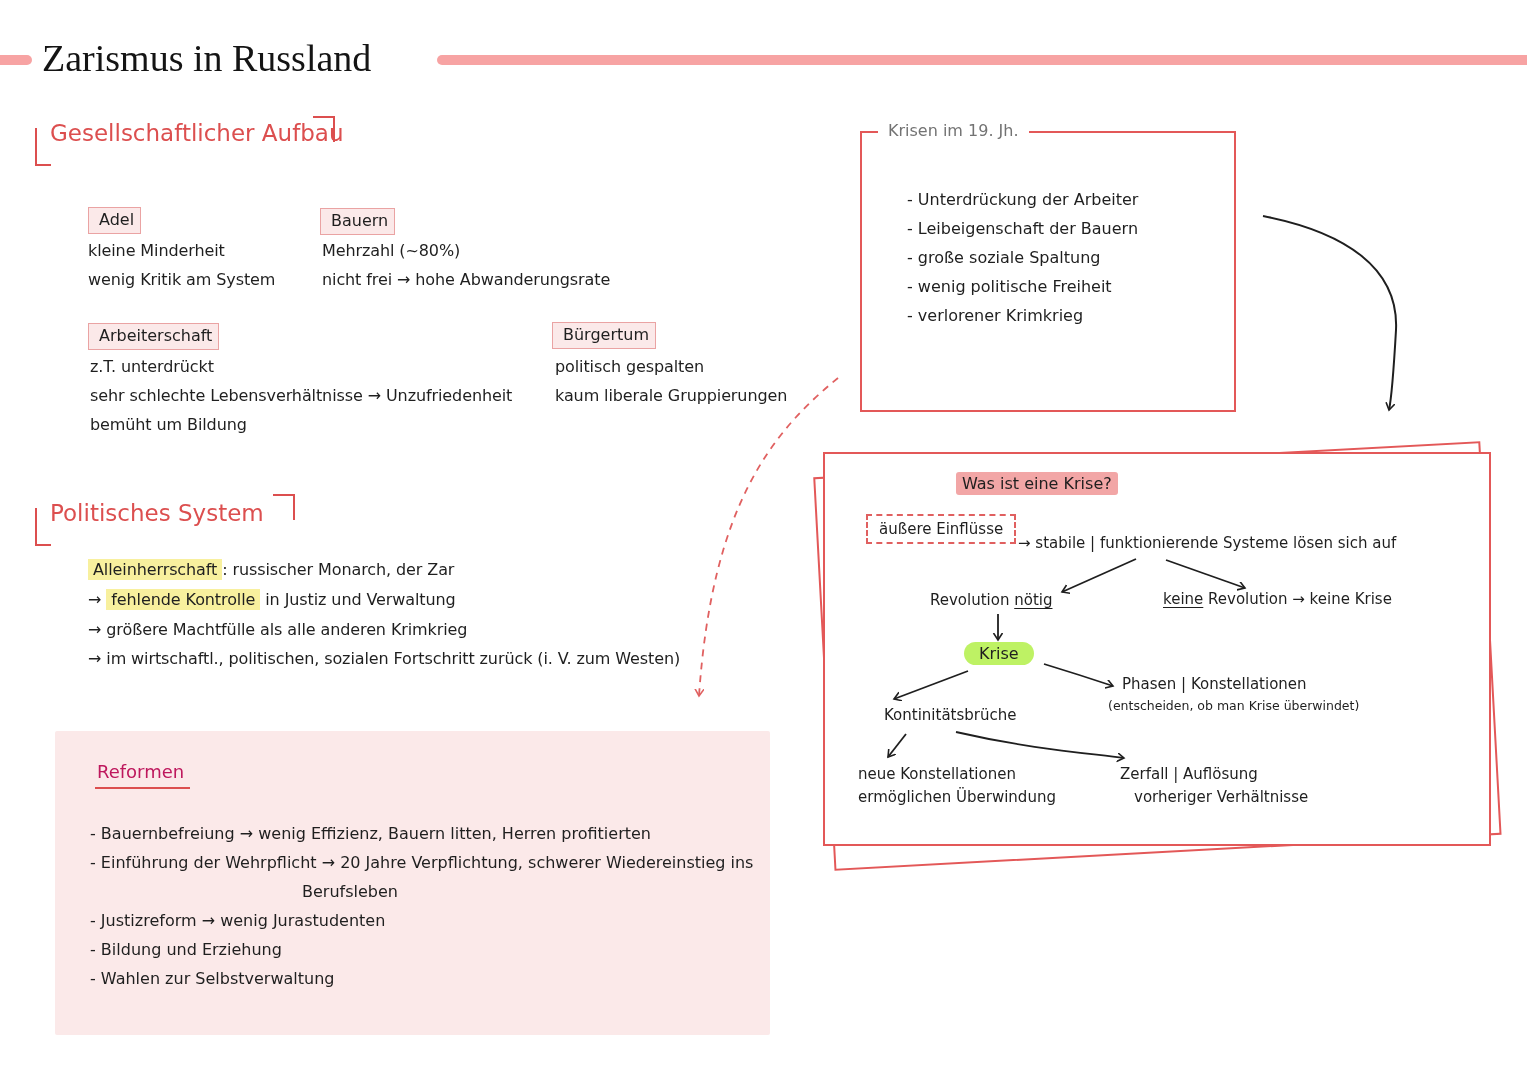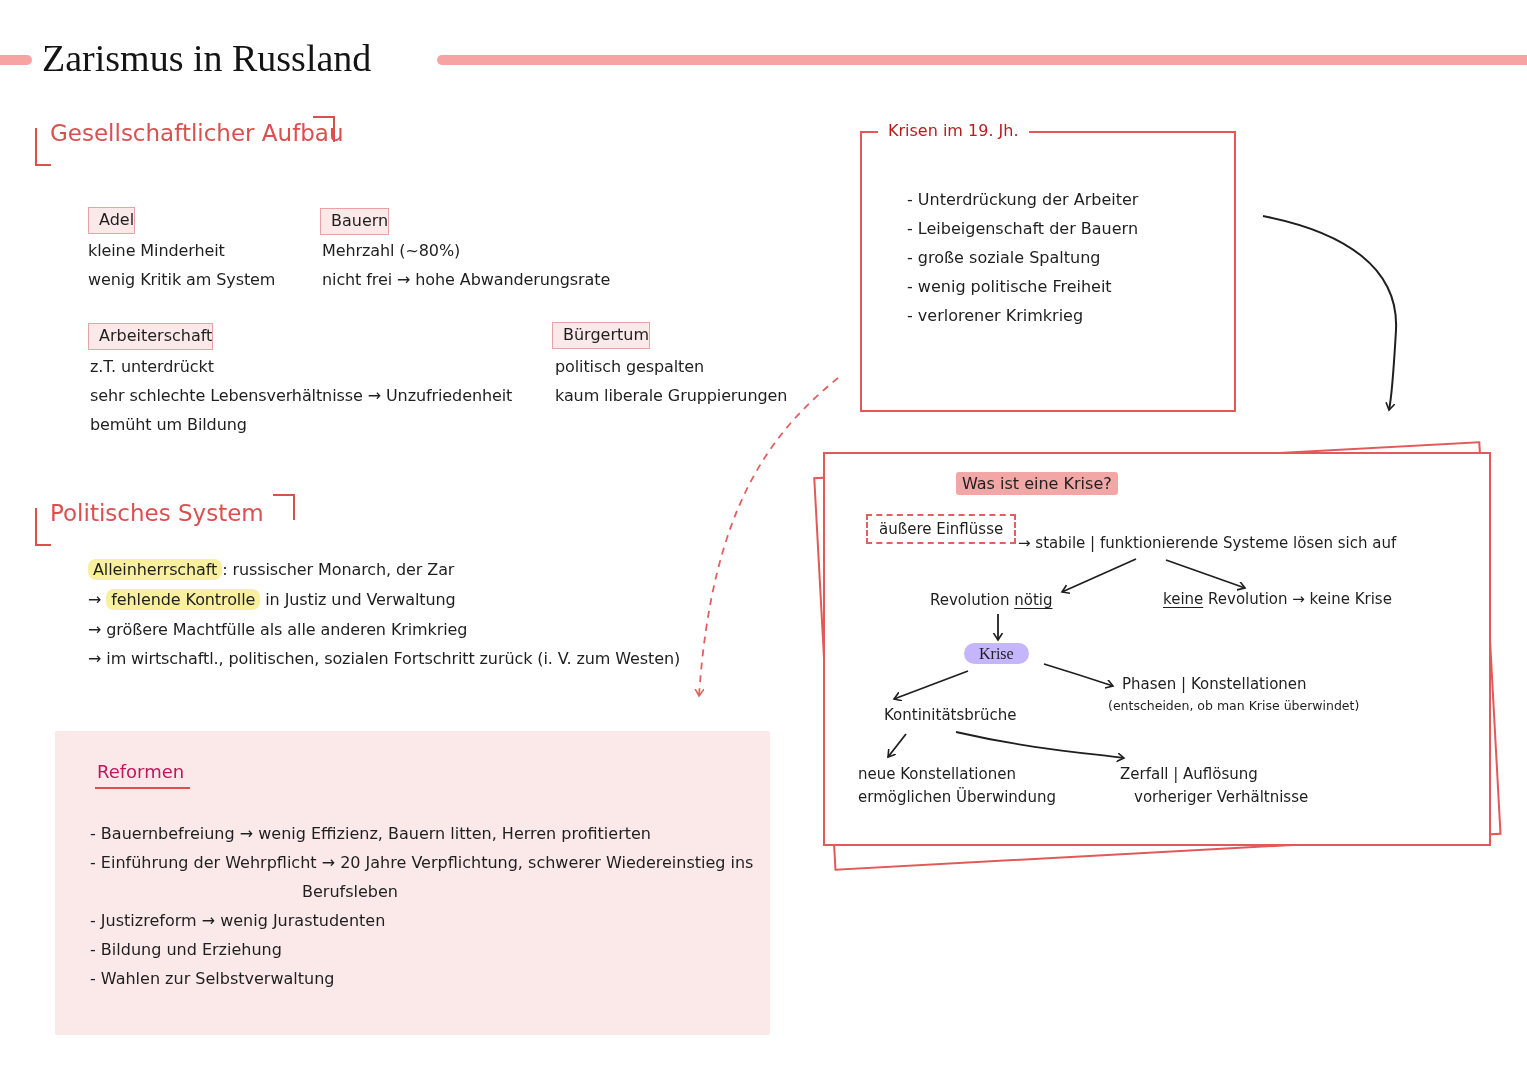--- a/index.html
+++ b/index.html
@@ -10,31 +10,31 @@
   .page-title{font-family:"Liberation Serif",serif;font-weight:normal;font-size:38px;color:#141414;white-space:nowrap;}
   .pink-bar{height:10px;background:#f7a3a3;border-radius:5px;}
   
   .sec-head{color:#dc4f4f;font-size:23px;white-space:nowrap;}
   .brk{position:absolute;}
   .brk-bl{border-left:2px solid #dc4f4f;border-bottom:2px solid #dc4f4f;width:14px;height:36px;}
   .brk-tr{border-top:2px solid #dc4f4f;border-right:2px solid #dc4f4f;width:20px;height:24px;}
   
   .hw{font-size:16px;white-space:nowrap;letter-spacing:-0.1px;}
   .label-box{display:inline-block;border:1.5px solid #eaa3a3;background:#fbe9e9;
-             padding:2px 0 4px 10px;font-size:16px;white-space:nowrap;}
-  .hl-y{background:#f8f09e;border-radius:8px;padding:1px 5px;}
+             padding:2px 6px 4px 10px;font-size:16px;white-space:nowrap;}
+  .hl-y{background:#f8f09e;border-radius:0;padding:1px 5px;}
   
   .outline-box{border:2px solid #e35858;background:#ffffff;}
-  .box-label{position:absolute;background:#ffffff;color:#b91c1c;font-size:16px;padding:0 10px;white-space:nowrap;}
+  .box-label{position:absolute;background:#ffffff;color:#737373;font-size:16px;padding:0 10px;white-space:nowrap;}
   .krisen-item{font-size:16px;line-height:29px;white-space:nowrap;}
   
   .dg{font-size:15px;white-space:nowrap;}
   .dg-sub{font-size:12.5px;white-space:nowrap;}
   .hl-pink{background:#f2a6a6;border-radius:3px;padding:2px 6px;}
-  .krise-blob{background:#c4b5fd;border-radius:13px;padding:2px 15px;font-size:16px;font-family:Liberation Serif, serif;}
+  .krise-blob{background:#bef264;border-radius:13px;padding:2px 15px;font-size:16px;}
   .dashed-box{border:2px dashed #e06060;background:#ffffff;padding:4px 11px;font-size:15px;white-space:nowrap;}
   .u{text-decoration:underline;text-underline-offset:3px;}
   
   .reform-box{background:#fbe9e9;border-radius:2px;}
   .reform-head{color:#be185d;font-size:18px;border-bottom:2px solid #dc4f4f;padding:0 6px 5px 2px;white-space:nowrap;}
   .reform-item{font-size:16px;line-height:29px;white-space:nowrap;}
   .reform-item.cont{padding-left:212px;}
   svg.overlay{position:absolute;left:0;top:0;pointer-events:none;z-index:30;}
   .z2{z-index:2;} .z1{z-index:1;} .z3{z-index:3;}
 </style>

